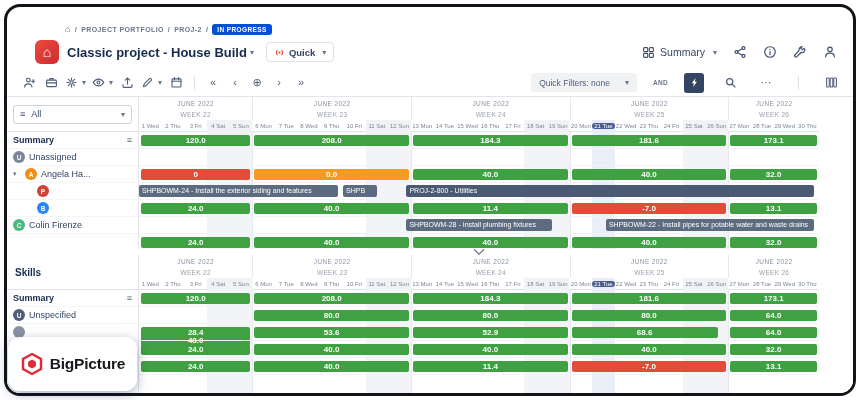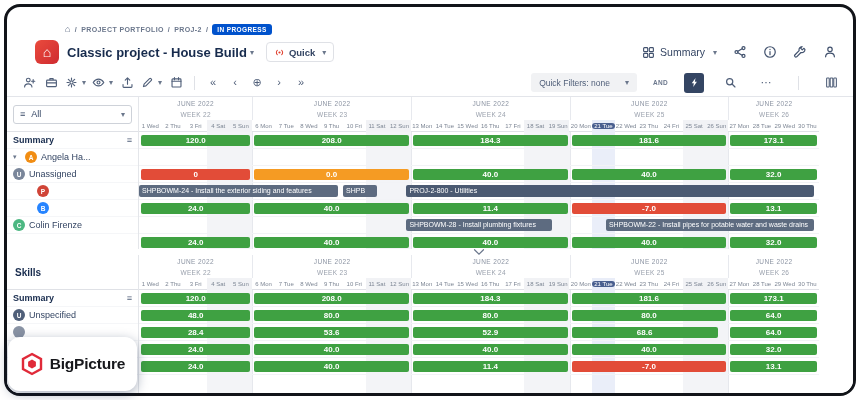--- a/index.html
+++ b/index.html
@@ -265,27 +265,27 @@
             <span>All</span>
             <span class="caret">▾</span>
           </div>
         </div>
         <div id="up-side">
             <div class="srow">
               <span class="slabel bold">Summary</span>
               <span class="listicon">≡</span>
             </div>
             <div class="srow">
+              <span class="avt" style="background: rgb(122, 134, 154);">U</span>
+              <span class="slabel">Unassigned</span>
+            </div>
+            <div class="srow">
               <span class="exp">▾</span>
               <span class="avt" style="background: rgb(241, 141, 19);">A</span>
               <span class="slabel">Angela Ha...</span>
-            </div>
-            <div class="srow">
-              <span class="avt" style="background: rgb(122, 134, 154);">U</span>
-              <span class="slabel">Unassigned</span>
             </div>
             <div class="srow indent">
               <span class="avt" style="background: rgb(208, 68, 55);">P</span>
             </div>
             <div class="srow indent">
               <span class="avt" style="background: rgb(38, 132, 255);">B</span>
             </div>
             <div class="srow">
               <span class="avt" style="background: rgb(76, 183, 130);">C</span>
               <span class="slabel">Colin Firenze</span>
@@ -624,21 +624,21 @@
                 <div class="wline" style="left: 589.333px;"></div>
               </div>
               <div class="brow">
                 <div class="bar" style="left: 2px; width: 109.333px; background: rgb(63, 161, 66);">120.0</div>
                 <div class="bar" style="left: 115.333px; width: 154.667px; background: rgb(63, 161, 66);">208.0</div>
                 <div class="bar" style="left: 274px; width: 154.667px; background: rgb(63, 161, 66);">184.3</div>
                 <div class="bar" style="left: 432.667px; width: 154.667px; background: rgb(63, 161, 66);">181.6</div>
                 <div class="bar" style="left: 591.333px; width: 86.6667px; background: rgb(63, 161, 66);">173.1</div>
               </div>
               <div class="brow">
-                <div class="bar" style="left: 2px; width: 109.333px; background: rgb(63, 161, 66);">48.0</div>
+                <div class="bar" style="left: 2px; width: 109.333px; background: rgb(63, 161, 66); margin-top: 25px;">48.0</div>
                 <div class="bar" style="left: 115.333px; width: 154.667px; background: rgb(63, 161, 66);">80.0</div>
                 <div class="bar" style="left: 274px; width: 154.667px; background: rgb(63, 161, 66);">80.0</div>
                 <div class="bar" style="left: 432.667px; width: 154.667px; background: rgb(63, 161, 66);">80.0</div>
                 <div class="bar" style="left: 591.333px; width: 86.6667px; background: rgb(63, 161, 66);">64.0</div>
               </div>
               <div class="brow">
                 <div class="bar" style="left: 2px; width: 109.333px; background: rgb(63, 161, 66);">28.4</div>
                 <div class="bar" style="left: 115.333px; width: 154.667px; background: rgb(63, 161, 66);">53.6</div>
                 <div class="bar" style="left: 274px; width: 154.667px; background: rgb(63, 161, 66);">52.9</div>
                 <div class="bar" style="left: 432.667px; width: 146px; background: rgb(63, 161, 66);">68.6</div>

